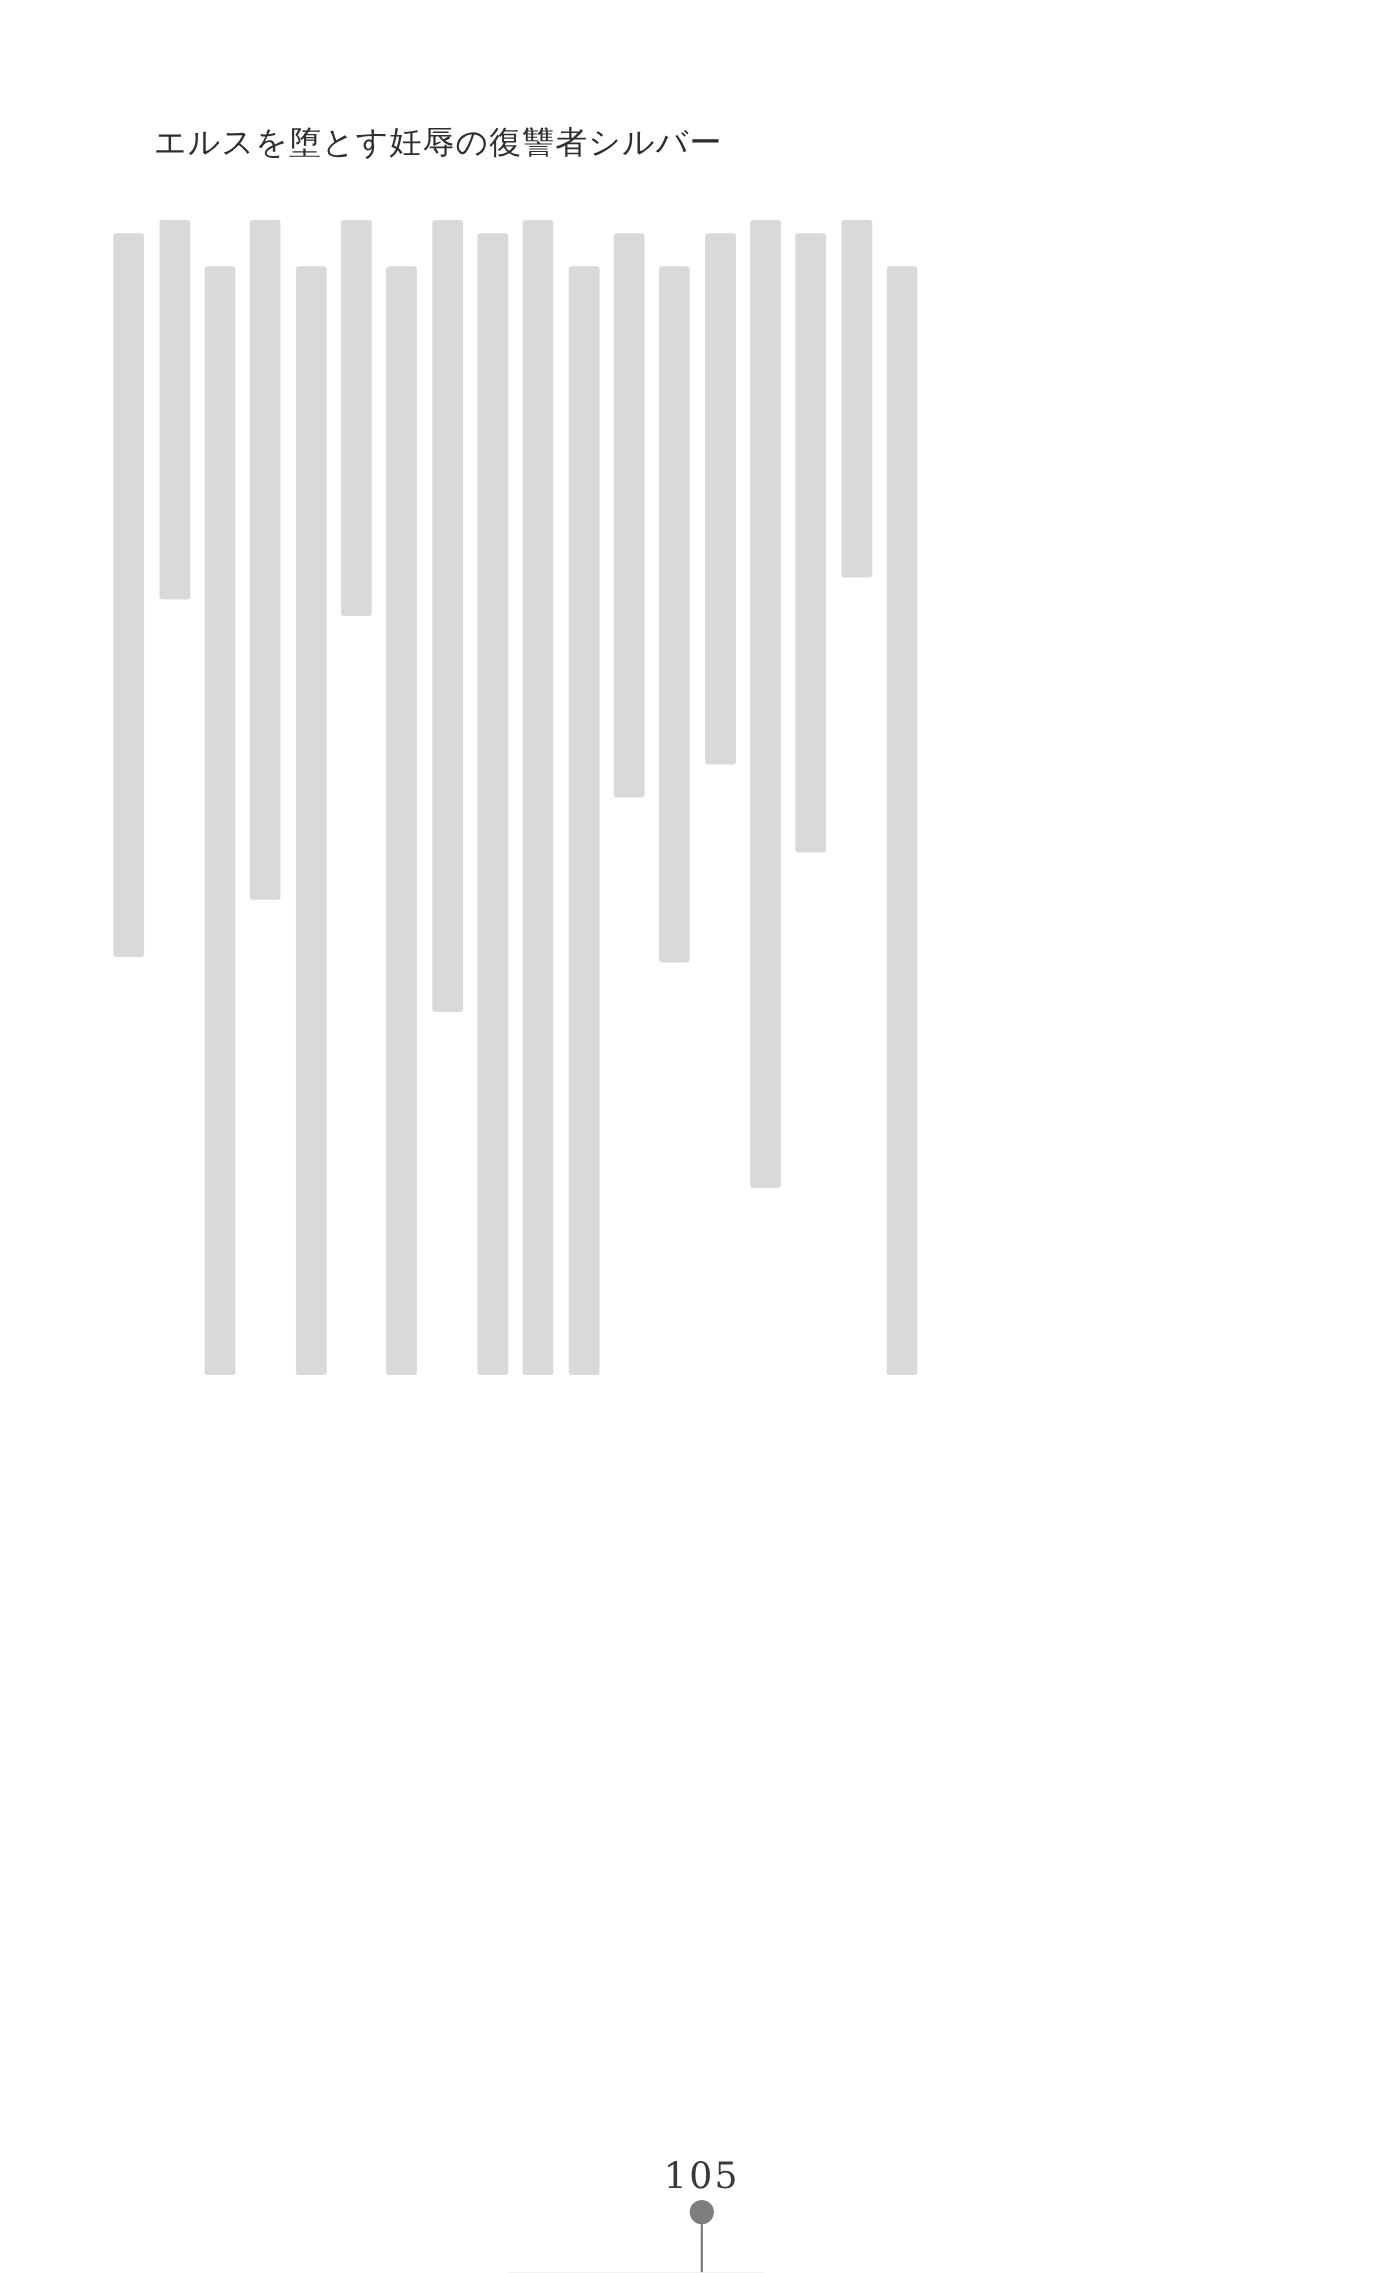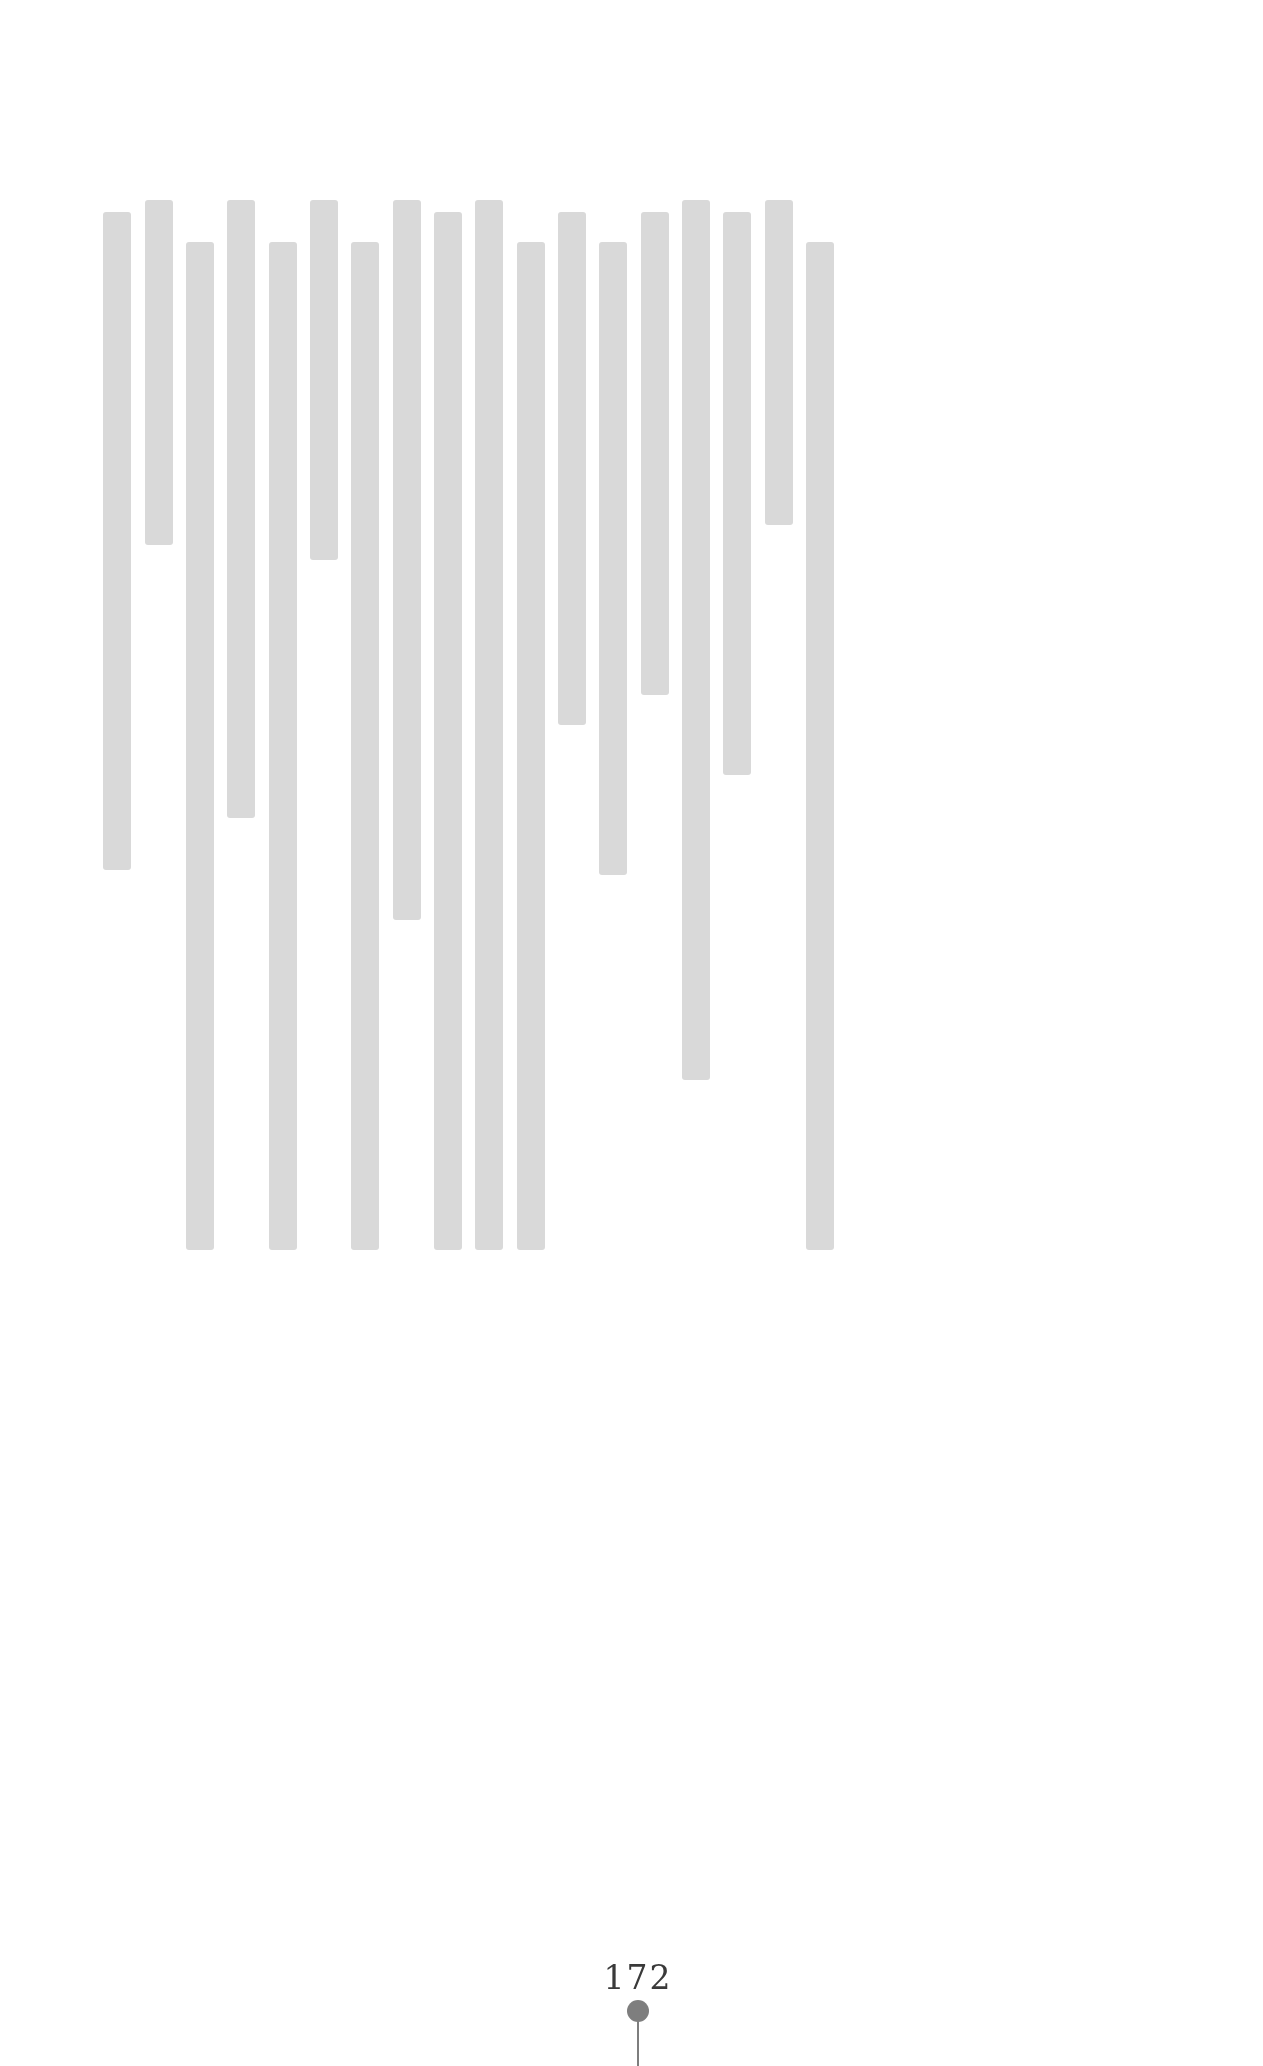--- a/index.html
+++ b/index.html
@@ -67,20 +67,21 @@
     width: 2px;
     height: 54px;
     background: #7e7e7e;
   }
 </style>
 </head>
 <body>
 
 <div class="page">
 
+  <div class="running-header">エルスを堕とす妊辱の復讐者シルバー</div>
 
   <div class="body-block">
       <div class="text-column-redacted" style="left: 806px; top: 242px; height: 1008px;"></div>
       <div class="text-column-redacted" style="left: 765px; top: 200px; height: 325px;"></div>
       <div class="text-column-redacted" style="left: 723px; top: 212px; height: 563px;"></div>
       <div class="text-column-redacted" style="left: 682px; top: 200px; height: 880px;"></div>
       <div class="text-column-redacted" style="left: 641px; top: 212px; height: 483px;"></div>
       <div class="text-column-redacted" style="left: 599px; top: 242px; height: 633px;"></div>
       <div class="text-column-redacted" style="left: 558px; top: 212px; height: 513px;"></div>
       <div class="text-column-redacted" style="left: 517px; top: 242px; height: 1008px;"></div>
@@ -89,19 +90,19 @@
       <div class="text-column-redacted" style="left: 393px; top: 200px; height: 720px;"></div>
       <div class="text-column-redacted" style="left: 351px; top: 242px; height: 1008px;"></div>
       <div class="text-column-redacted" style="left: 310px; top: 200px; height: 360px;"></div>
       <div class="text-column-redacted" style="left: 269px; top: 242px; height: 1008px;"></div>
       <div class="text-column-redacted" style="left: 227px; top: 200px; height: 618px;"></div>
       <div class="text-column-redacted" style="left: 186px; top: 242px; height: 1008px;"></div>
       <div class="text-column-redacted" style="left: 145px; top: 200px; height: 345px;"></div>
       <div class="text-column-redacted" style="left: 103px; top: 212px; height: 658px;"></div>
     </div>
 
-  <div class="page-number">172</div>
+  <div class="page-number">105</div>
 
   <div class="ornament-dot"></div>
 
   <div class="ornament-line"></div>
 
 </div>
 
 </body></html>

